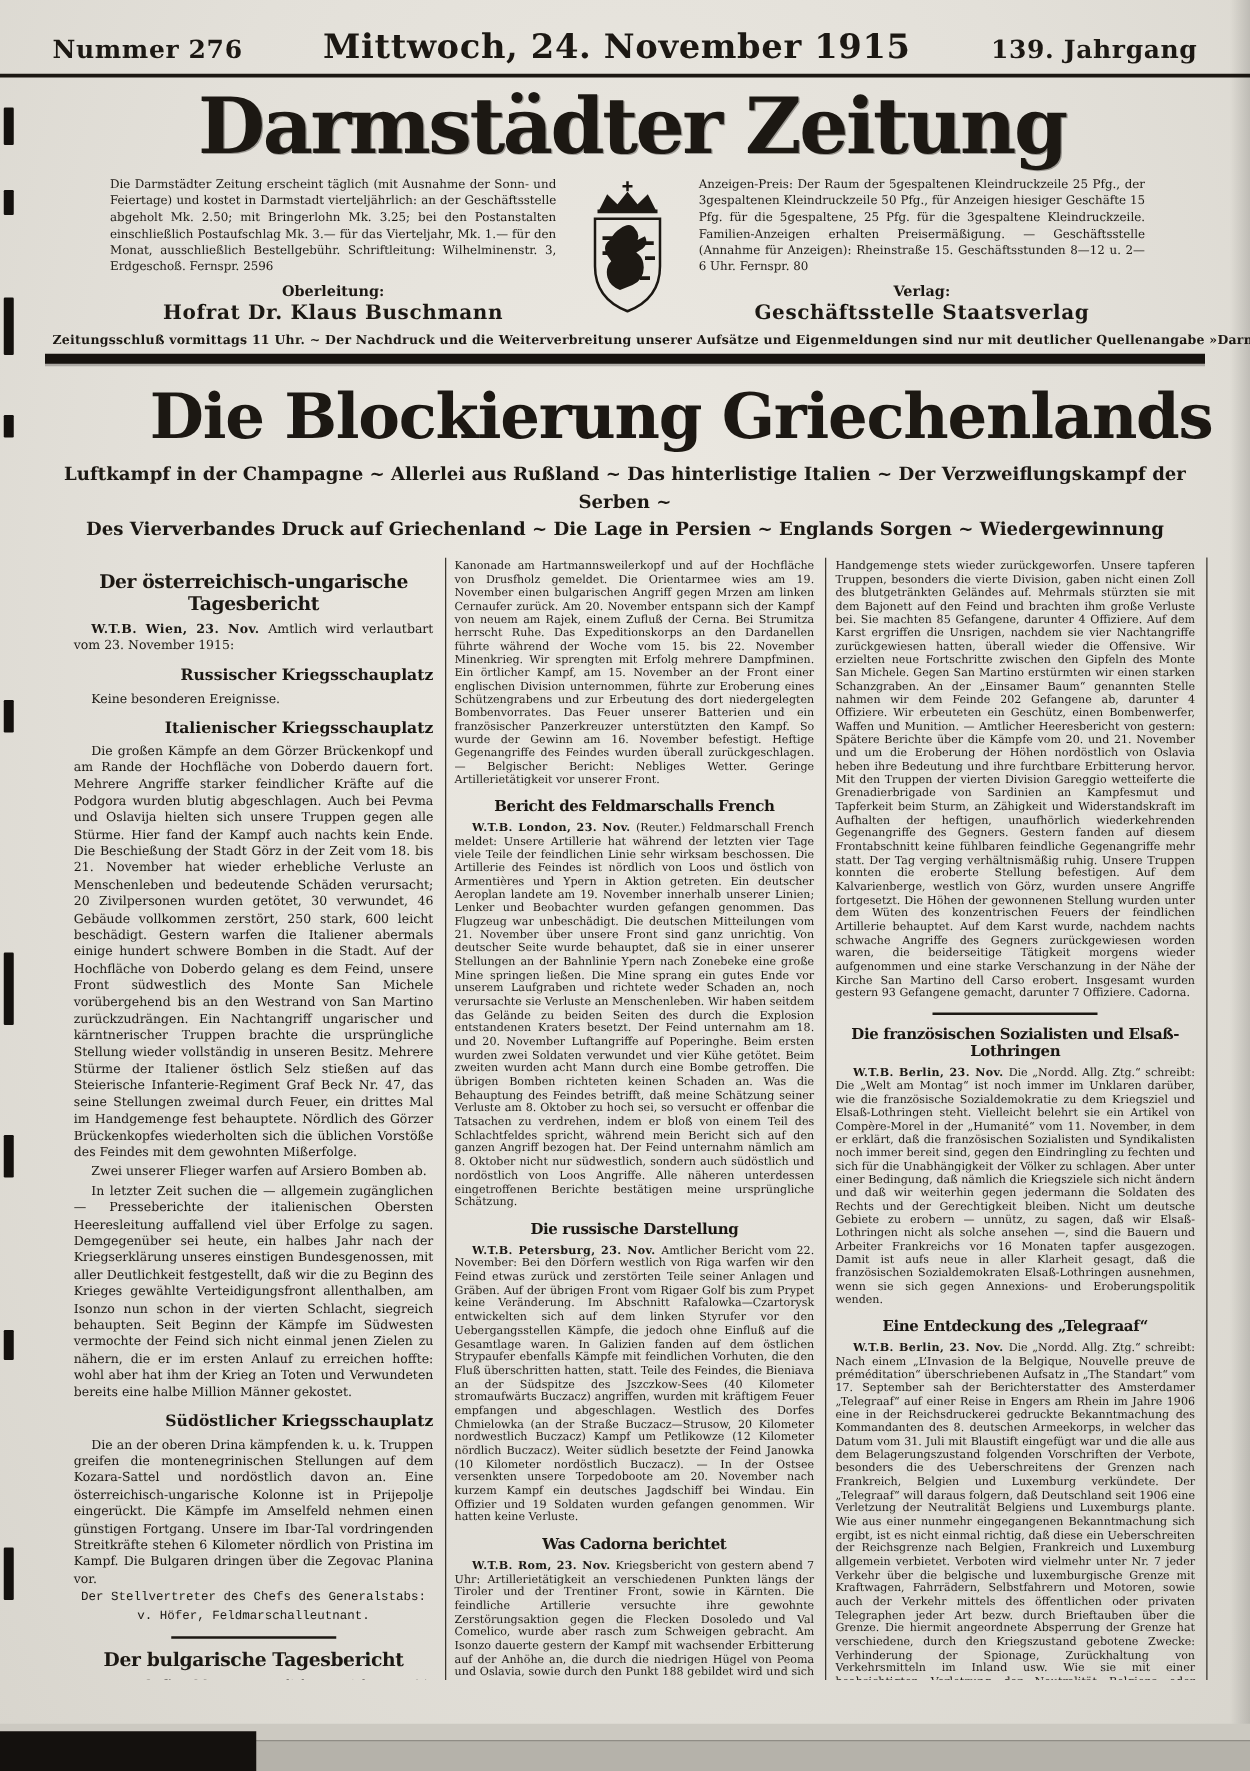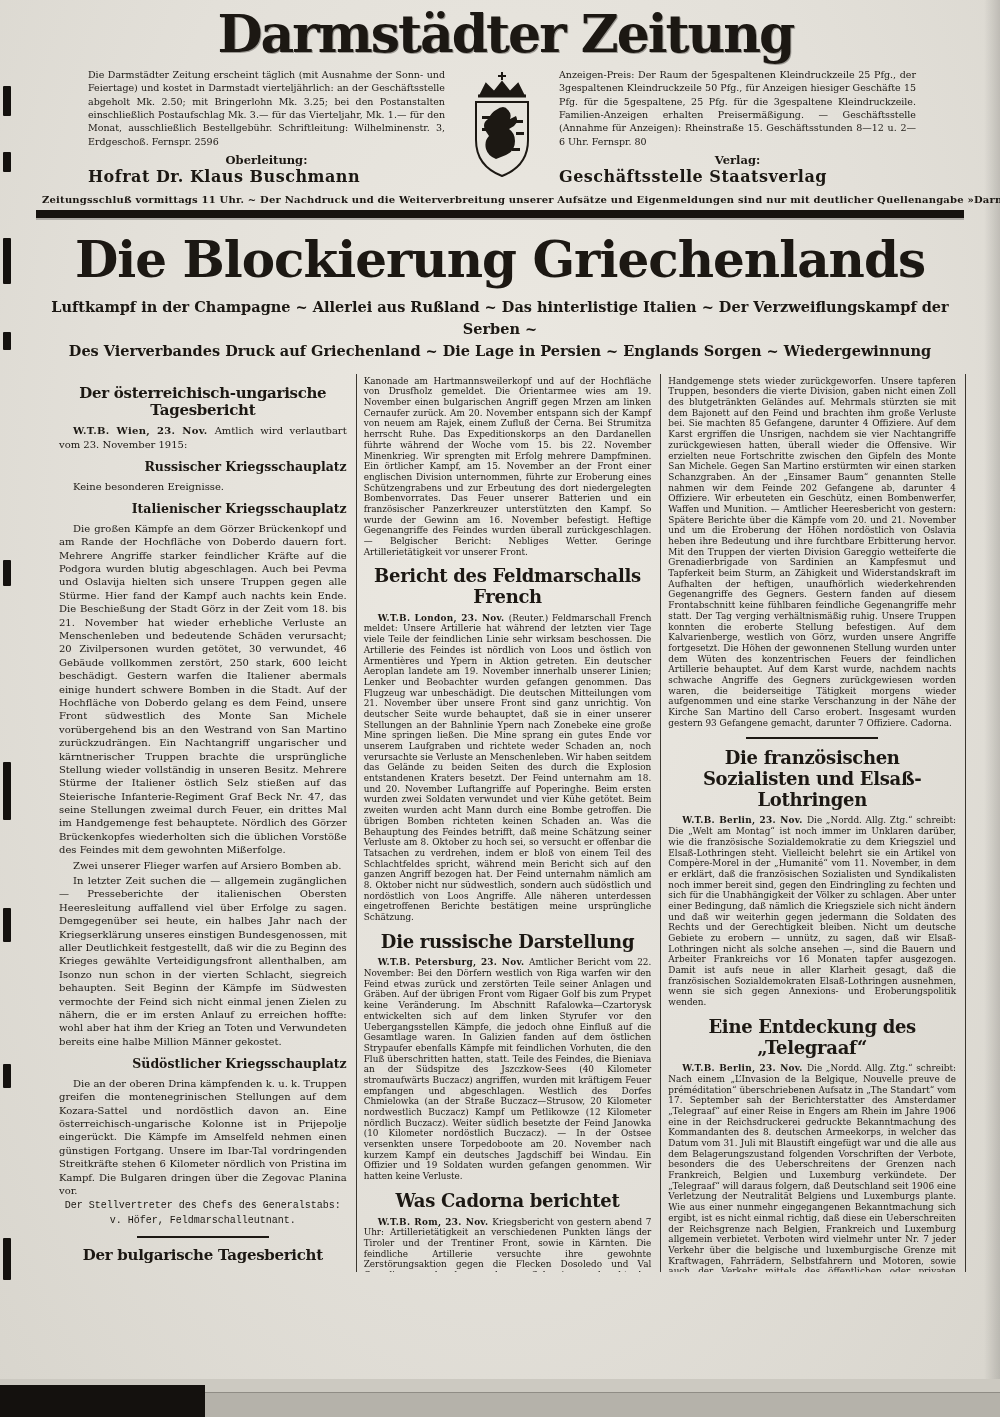--- a/index.html
+++ b/index.html
@@ -18,48 +18,48 @@
   .bottom-strip{position:absolute;left:0;right:0;bottom:24px;height:14px;background:#ccc9c1;}
   .bottom-band{position:absolute;left:0;right:0;bottom:0;height:24px;background:#b5b2aa;
     border-top:1px solid #8f8c85;}
   .corner-blob{position:absolute;left:0;bottom:0;width:205px;height:32px;background:#14110e;}
   
   .topbar{display:flex;justify-content:space-between;align-items:baseline;
     padding:22px 42px 6px 42px;border-bottom:3px solid #1c1813;margin:0 0 0 0;}
   .topbar .issue,.topbar .volume{font-size:20px;font-weight:bold;letter-spacing:.5px;}
   .topbar .date{font-size:27px;font-weight:bold;letter-spacing:.5px;}
   .masthead{
-    text-align:center;font-weight:bold;font-size:52px;line-height:1.08;
+    text-align:center;font-weight:bold;font-size:62px;line-height:1.08;
     letter-spacing:-2px;padding:6px 0 2px 11px;
     text-shadow:1px 1px 0 rgba(20,17,14,.35);
   }
   
   .imprint{display:flex;gap:14px;padding:4px 84px 2px 88px;}
   .imprint .blockL,.imprint .blockR{flex:1;}
   .imprint p{margin:0;font-size:9.5px;line-height:1.4;text-align:justify;}
   .imprint .cap-title{text-align:center;font-weight:bold;font-size:11.5px;margin-top:5px;}
-  .imprint .cap-name{text-align:left;font-weight:bold;font-size:16px;letter-spacing:.5px;}
+  .imprint .cap-name{text-align:center;font-weight:bold;font-size:16px;letter-spacing:.5px;}
   .crest{width:86px;flex:0 0 86px;display:flex;align-items:flex-start;justify-content:center;padding-top:2px;}
   
   .notice{font-size:10px;font-weight:bold;padding:6px 42px 3px 42px;letter-spacing:.2px;white-space:nowrap;overflow:hidden;}
   .thickbar{height:8px;background:#17130f;margin:2px 36px 0 36px;box-shadow:0 2px 0 rgba(20,17,14,.25);}
   
-  .lead-headline{text-align:center;font-weight:bold;font-size:50px;line-height:1.05;
+  .lead-headline{text-align:right;font-weight:bold;font-size:50px;line-height:1.05;
     letter-spacing:-1px;margin:16px 30px 10px 30px;}
   .subline{text-align:center;font-weight:bold;font-size:14.5px;line-height:1.5;margin:0 30px;}
   
   .columns{display:flex;margin:12px 34px 0 52px;height:898px;overflow:hidden;
     border-right:1px solid #3a362f;}
   .col{flex:1;padding:2px 9px 0 7px;overflow:hidden;}
   .col + .col{border-left:1px solid #3a362f;}
   .col-0{font-size:10px;line-height:1.34;}
   .col-1,.col-2{font-size:8.9px;line-height:1.2;}
   .blk-paragraph{text-align:justify;text-indent:14px;margin:0 0 2px 0;}
   .blk-flush{text-indent:0;}
-  .blk-heading{text-align:center;font-weight:bold;font-size:18px;letter-spacing:-.3px;
+  .blk-heading{text-align:center;font-weight:bold;font-size:12px;letter-spacing:-.3px;
     margin:9px 0 5px 0;line-height:1.15;}
   .col-0 .blk-heading{font-size:15px;}
   .blk-subheading{text-align:right;font-weight:bold;font-size:12px;margin:8px 0 4px 0;}
   .col-0 .blk-subheading{font-size:12.5px;}
   .blk-signature{text-align:center;margin:1px 0;font-family:Liberation Mono, monospace;}
   .blk-divider{width:132px;border-top:2px solid #1c1813;height:0;margin:9px auto 7px auto;}
   b{letter-spacing:.3px;}
 </style>
 </head>
 <body>
@@ -70,20 +70,25 @@
   <div class="edge-mark" style="top:152px;height:20px;"></div>
   <div class="edge-mark" style="top:238px;height:46px;"></div>
   <div class="edge-mark" style="top:332px;height:18px;"></div>
   <div class="edge-mark" style="top:560px;height:26px;"></div>
   <div class="edge-mark" style="top:762px;height:58px;"></div>
   <div class="edge-mark" style="top:908px;height:34px;"></div>
   <div class="edge-mark" style="top:1064px;height:24px;"></div>
   <div class="edge-mark" style="top:1238px;height:42px;"></div>
   <div class="edge-shadow-right"></div>
 
+  <div class="topbar">
+    <span class="issue">Nummer 276</span>
+    <span class="date">Mittwoch, 24. November 1915</span>
+    <span class="volume">139. Jahrgang</span>
+  </div>
 
   <div class="masthead">Darmstädter Zeitung</div>
 
   <div class="imprint">
     <div class="blockL">
       <p>Die Darmstädter Zeitung erscheint täglich (mit Ausnahme der Sonn- und Feiertage) und kostet in Darmstadt vierteljährlich: an der Geschäftsstelle abgeholt Mk. 2.50; mit Bringerlohn Mk. 3.25; bei den Postanstalten einschließlich Postaufschlag Mk. 3.— für das Vierteljahr, Mk. 1.— für den Monat, ausschließlich Bestellgebühr. Schriftleitung: Wilhelminenstr. 3, Erdgeschoß. Fernspr. 2596</p>
       <div class="cap-title">Oberleitung:</div>
       <div class="cap-name">Hofrat Dr. Klaus Buschmann</div>
     </div>
     <div class="crest">

